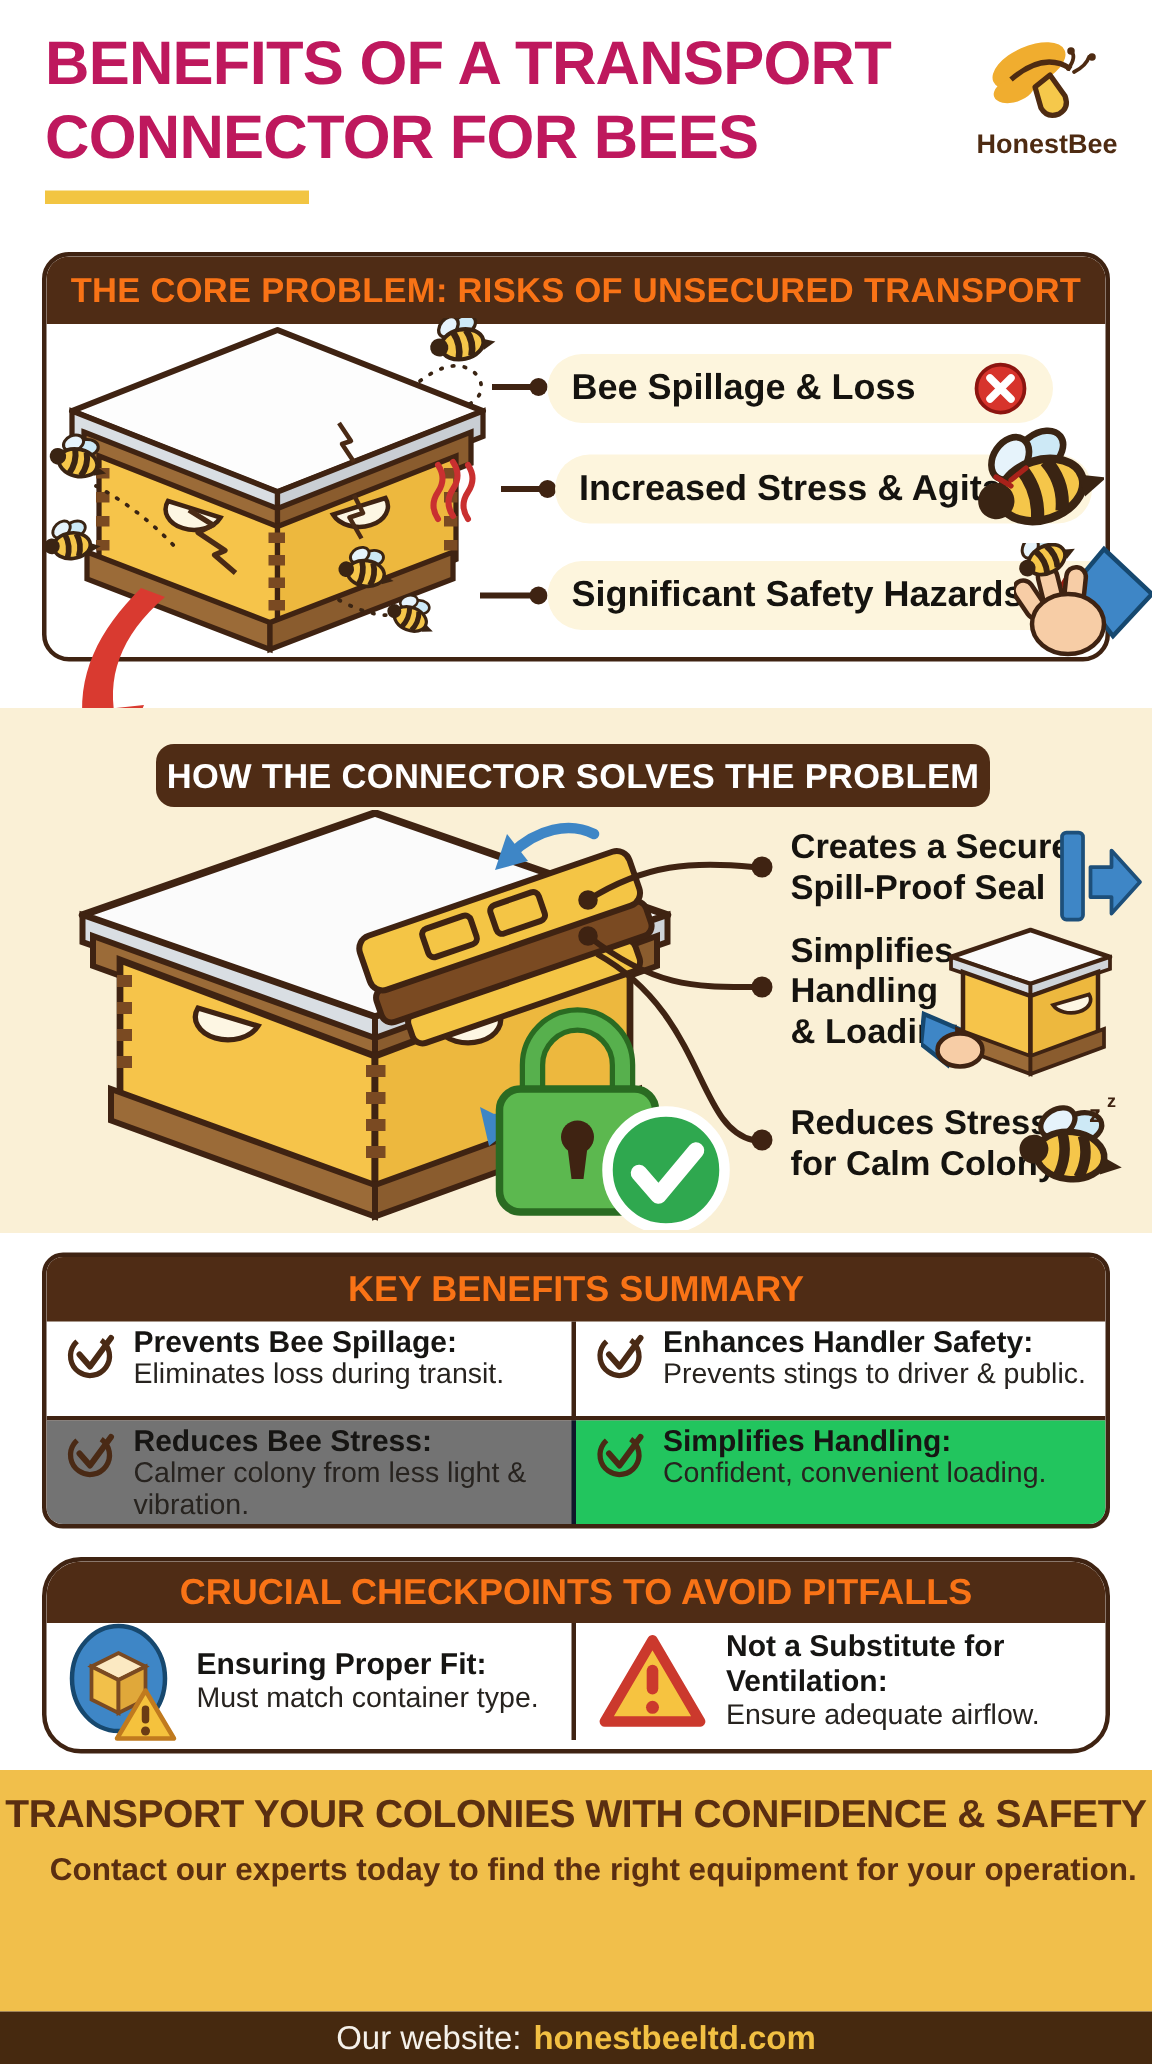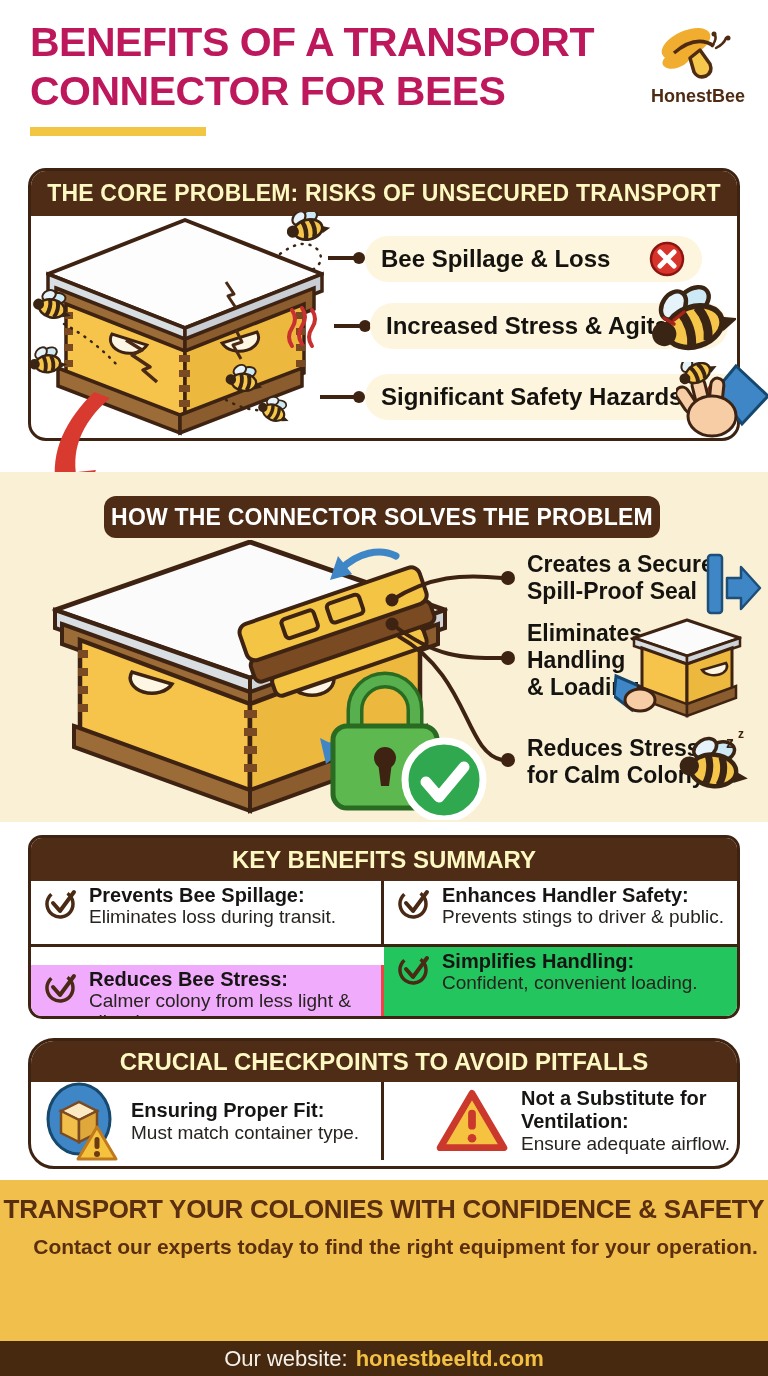--- a/index.html
+++ b/index.html
@@ -8,21 +8,21 @@
 
   
   .main-title{position:absolute;left:30px;top:18px;width:600px;
     font-size:41px;line-height:49px;font-weight:800;color:#be185d;letter-spacing:-0.5px;}
   .title-underline{position:absolute;left:30px;top:127px;width:176px;height:9px;background:#f2c542;}
   .logo{position:absolute;left:638px;top:26px;width:120px;text-align:center;}
   .logo-text{font-size:18px;font-weight:bold;color:#4e2b12;margin-top:2px;}
 
   
   .sec-box{position:absolute;border:3px solid #3f2312;border-radius:18px;background:#fff;overflow:hidden;}
-  .sec-head{background:#4f2c15;color:#fef9c3;font-weight:bold;text-align:center;
+  .sec-head{background:#4f2c15;color:#f97316;font-weight:bold;text-align:center;
     display:flex;align-items:center;justify-content:center;}
 
   .problem-box{left:28px;top:168px;width:706px;height:267px;}
   .problem-head{height:45px;font-size:23px;letter-spacing:0.2px;}
 
   
   .callout{position:absolute;display:inline-flex;align-items:center;gap:10px;
     background:#fdf5dd;border-radius:24px;padding:5px 16px;height:36px;
     font-size:24px;font-weight:bold;color:#15130f;white-space:nowrap;}
 
@@ -35,27 +35,27 @@
 
   
   .benefits-box{left:28px;top:835px;width:706px;height:178px;border-radius:14px;}
   .benefits-head{height:43px;font-size:24px;}
   .b-grid{display:grid;grid-template-columns:353px 353px;grid-template-rows:66px 86px;}
   .b-cell{display:flex;gap:10px;padding:4px 10px 4px 12px;box-sizing:border-box;}
   .b-cell .txt{font-size:19px;line-height:21px;color:#27231f;}
   .b-cell .txt b{font-size:20px;color:#161513;}
   .bc1{border-right:3px solid #3f2312;border-bottom:3px solid #3f2312;}
   .bc2{border-bottom:3px solid #3f2312;}
-  .bc3{border-right:3px solid #ef4444;background:#f0abfc;margin-top:18px;}
+  .bc3{border-right:3px solid #0f172a;background:#737373;}
   .bc4{background:#22c55e;}
 
   
   .check-box{left:28px;top:1038px;width:706px;height:125px;border-radius:26px;}
   .check-head{height:41px;font-size:24px;}
-  .c-grid{display:grid;grid-template-columns:353px 353px;grid-template-rows:78px;gap:37px;}
+  .c-grid{display:grid;grid-template-columns:353px 353px;grid-template-rows:78px;}
   .c-cell{display:flex;align-items:center;gap:12px;padding:4px 8px 4px 14px;box-sizing:border-box;}
   .c-cell.first{border-right:3px solid #3f2312;}
   .c-cell .txt{font-size:19px;line-height:22px;color:#27231f;max-width:245px;}
   .c-cell .txt b{font-size:20px;color:#161513;}
 
   
   .footer{position:absolute;left:0;top:1180px;width:768px;height:161px;background:#f1bf4b;color:#5a2e11;text-align:center;}
   .footer-headline{margin-top:14px;font-size:26px;font-weight:700;letter-spacing:-0.3px;}
   .footer-body{margin:8px auto 0;width:700px;font-size:20px;line-height:26px;font-weight:500;}
   .footer-cta{margin-top:10px;font-size:21px;font-weight:bold;padding-left:23px;}
@@ -290,21 +290,21 @@
   <div class="sol-callout" style="left:527px;top:551px;">
     <div>Creates a Secure,</div>
     <div>Spill-Proof Seal</div>
   </div>
   <svg class="abs" style="left:706px;top:553px;" width="56" height="64" viewBox="0 0 56 64">
     <rect x="2" y="2" width="14" height="58" rx="3" fill="#3e86c6" stroke="#1d4f7a" stroke-width="2.5"></rect>
     <polygon points="21,25 35,25 35,14 54,35 35,56 35,45 21,45" fill="#3e86c6" stroke="#1d4f7a" stroke-width="2.5" stroke-linejoin="round"></polygon>
   </svg>
 
   <div class="sol-callout" style="left:527px;top:620px;">
-    <div>Eliminates</div>
+    <div>Simplifies</div>
     <div>Handling</div>
     <div>&amp; Loading</div>
   </div>
   <svg class="abs" style="left:614px;top:614px;" width="132" height="108" viewBox="-14 0 132 108">
     <polygon points="-12,62 16,74 4,96 -14,82" fill="#3e86c6" stroke="#16486f" stroke-width="3"></polygon>
     <polygon points="59,6 112,24 59,42 6,24" fill="#fbfbfb" stroke="#3f2312" stroke-width="3" stroke-linejoin="round"></polygon>
     <polygon points="6,24 59,42 59,50 6,32" fill="#d9dee3" stroke="#3f2312" stroke-width="2.5"></polygon>
     <polygon points="59,42 112,24 112,32 59,50" fill="#cfd4d9" stroke="#3f2312" stroke-width="2.5"></polygon>
     <polygon points="14,34 59,50 59,92 14,76" fill="#f6c44a" stroke="#3f2312" stroke-width="3"></polygon>
     <polygon points="59,50 104,34 104,76 59,92" fill="#edb83e" stroke="#3f2312" stroke-width="3"></polygon>

